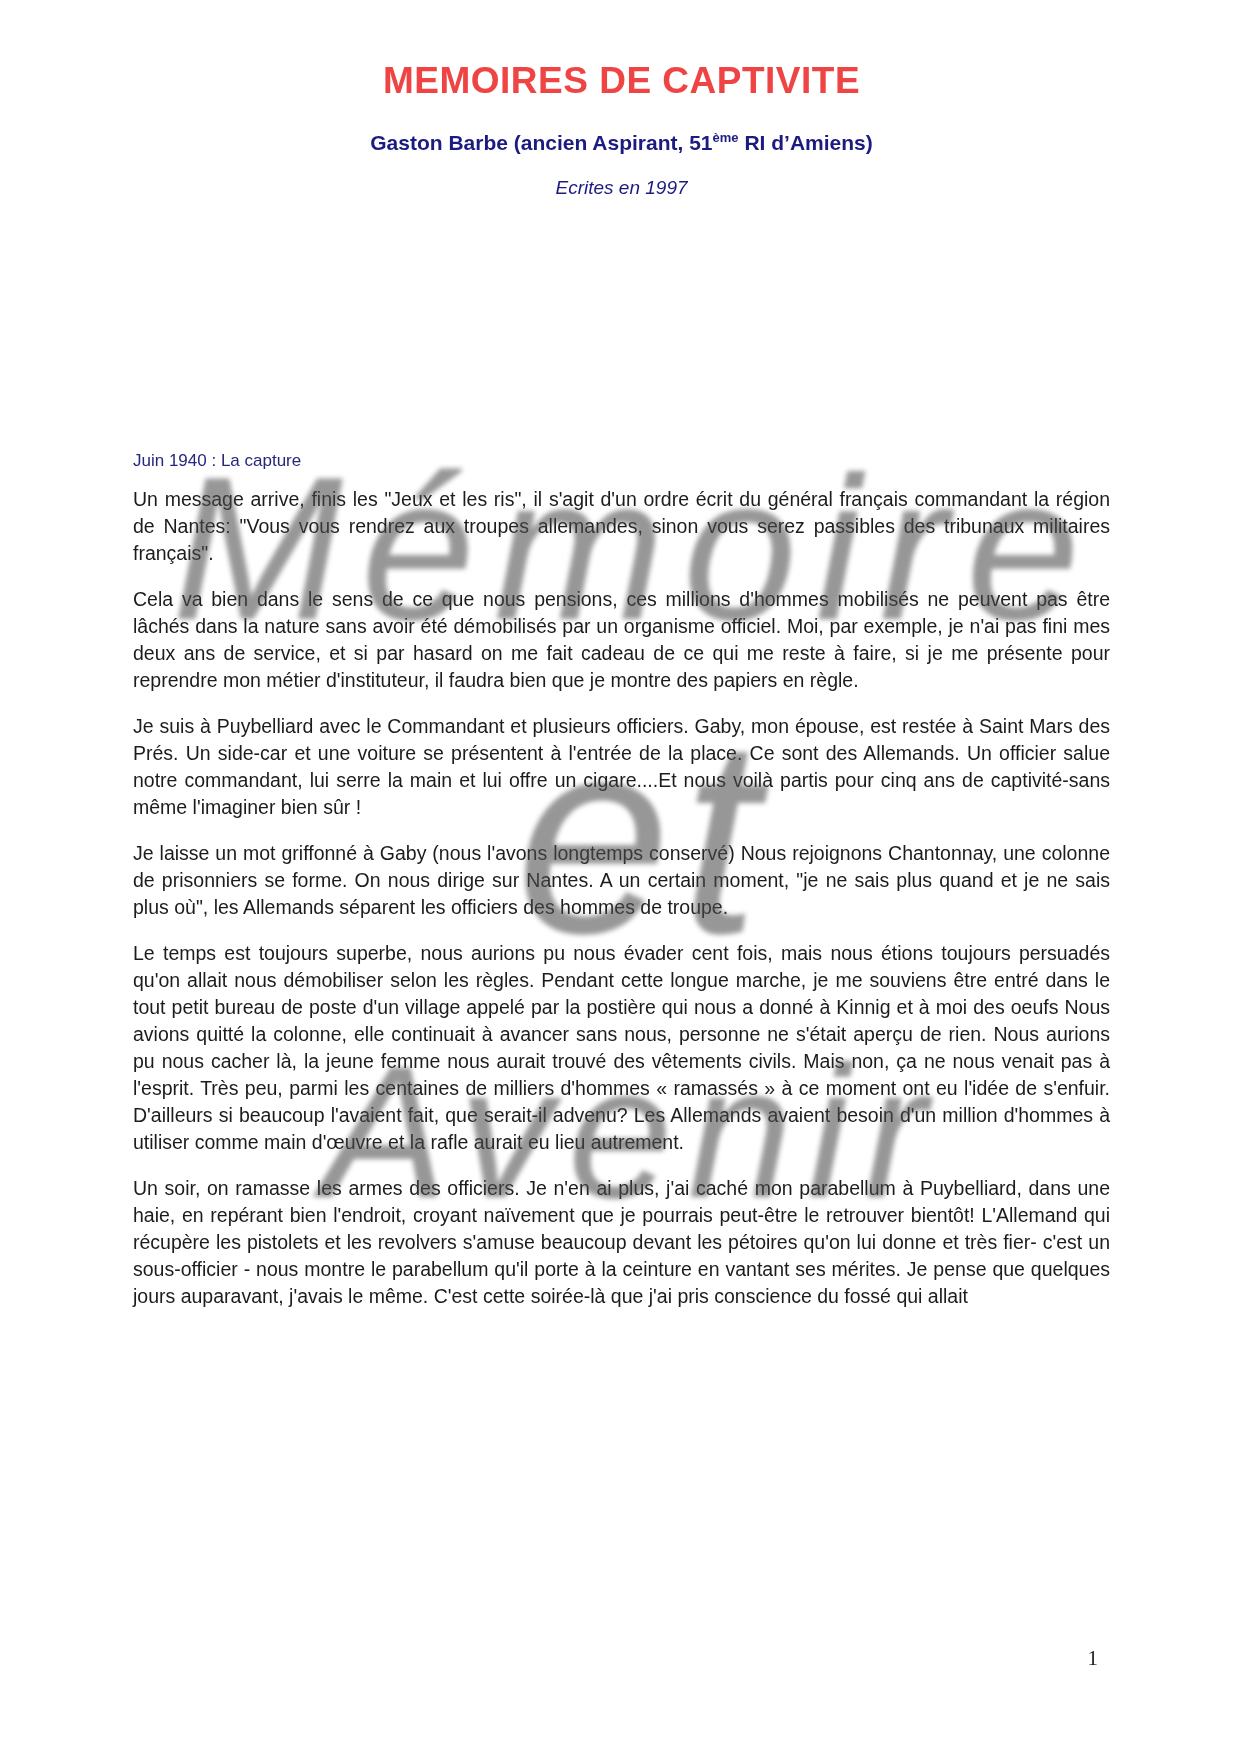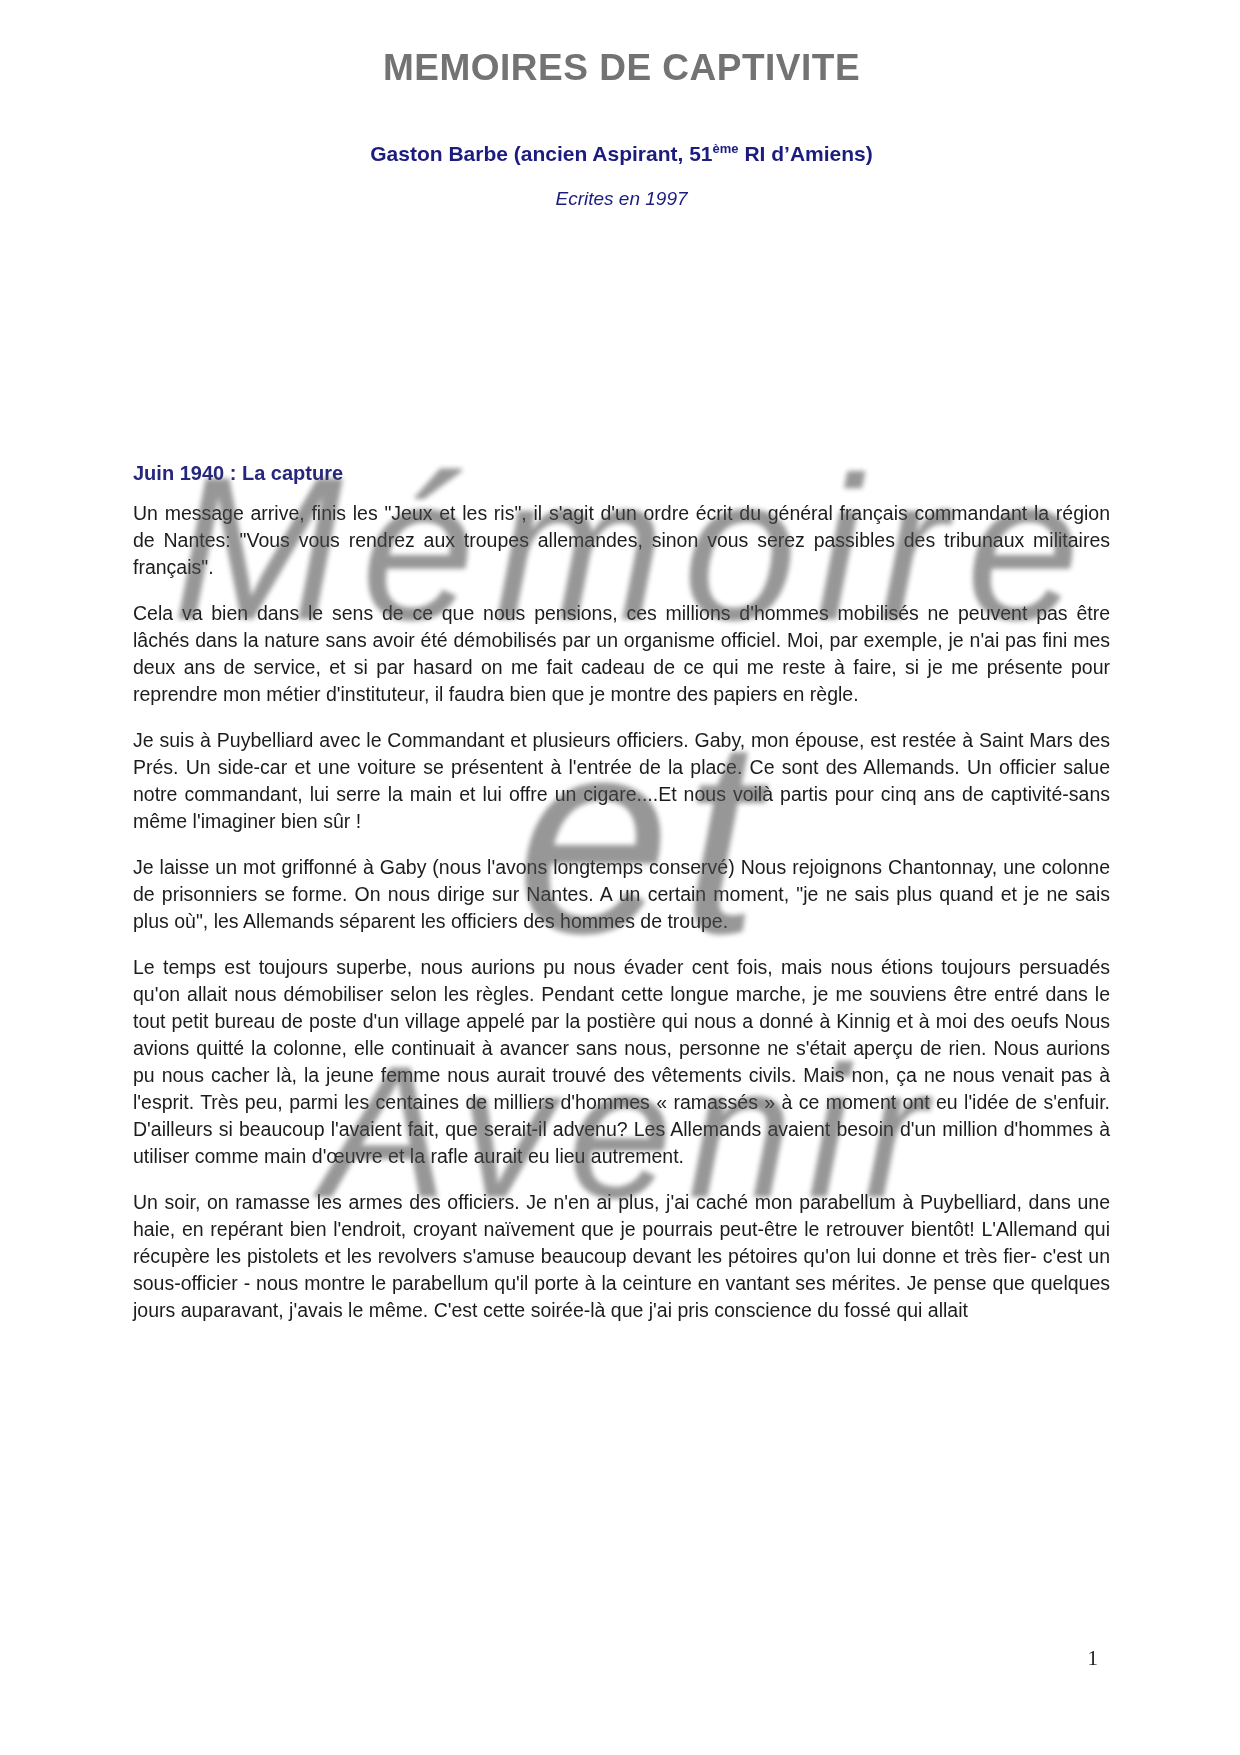--- a/index.html
+++ b/index.html
@@ -13,47 +13,47 @@
     font-family: "Liberation Sans", sans-serif;
   }
   .content {
     position: absolute;
     left: 133px;
     top: 0;
     width: 977px;
   }
   .doc-title {
     margin: 0;
-    padding-top: 47px;
+    padding-top: 60px;
     text-align: center;
     font-size: 37px;
     line-height: 1.15;
     font-weight: bold;
-    color: #737373;
+    color: #ef4444;
     letter-spacing: 0.5px;
   }
   .doc-subtitle {
-    margin-top: 52px;
+    margin-top: 28px;
     text-align: center;
     font-size: 21px;
     font-weight: bold;
     color: #1b1b80;
   }
   .doc-subtitle sup { font-size: 13px; vertical-align: super; line-height: 0; }
   .doc-written {
     margin-top: 22px;
     text-align: center;
     font-size: 19px;
     font-style: italic;
     color: #1b1b80;
   }
   .section-heading {
     margin: 252px 0 0 0;
-    font-size: 20px;
-    font-weight: bold;
+    font-size: 17px;
+    font-weight: normal;
     color: #26267c;
   }
   .body-text p {
     margin: 19px 0 0 0;
     font-size: 19.5px;
     line-height: 27px;
     text-align: justify;
     color: #1c1c1c;
   }
   .body-text p:first-of-type { margin-top: 15px; }

